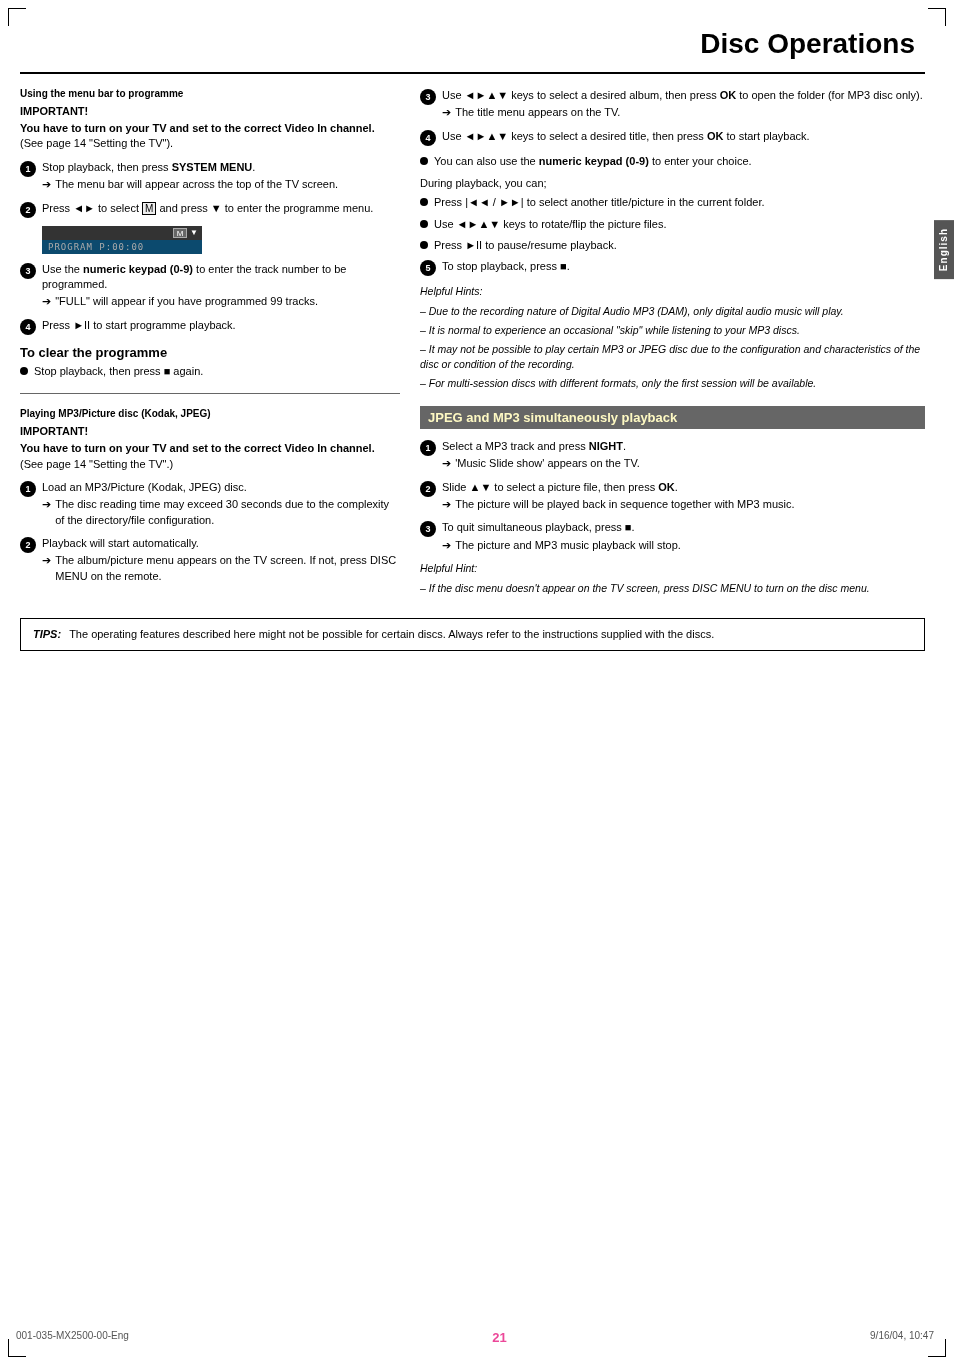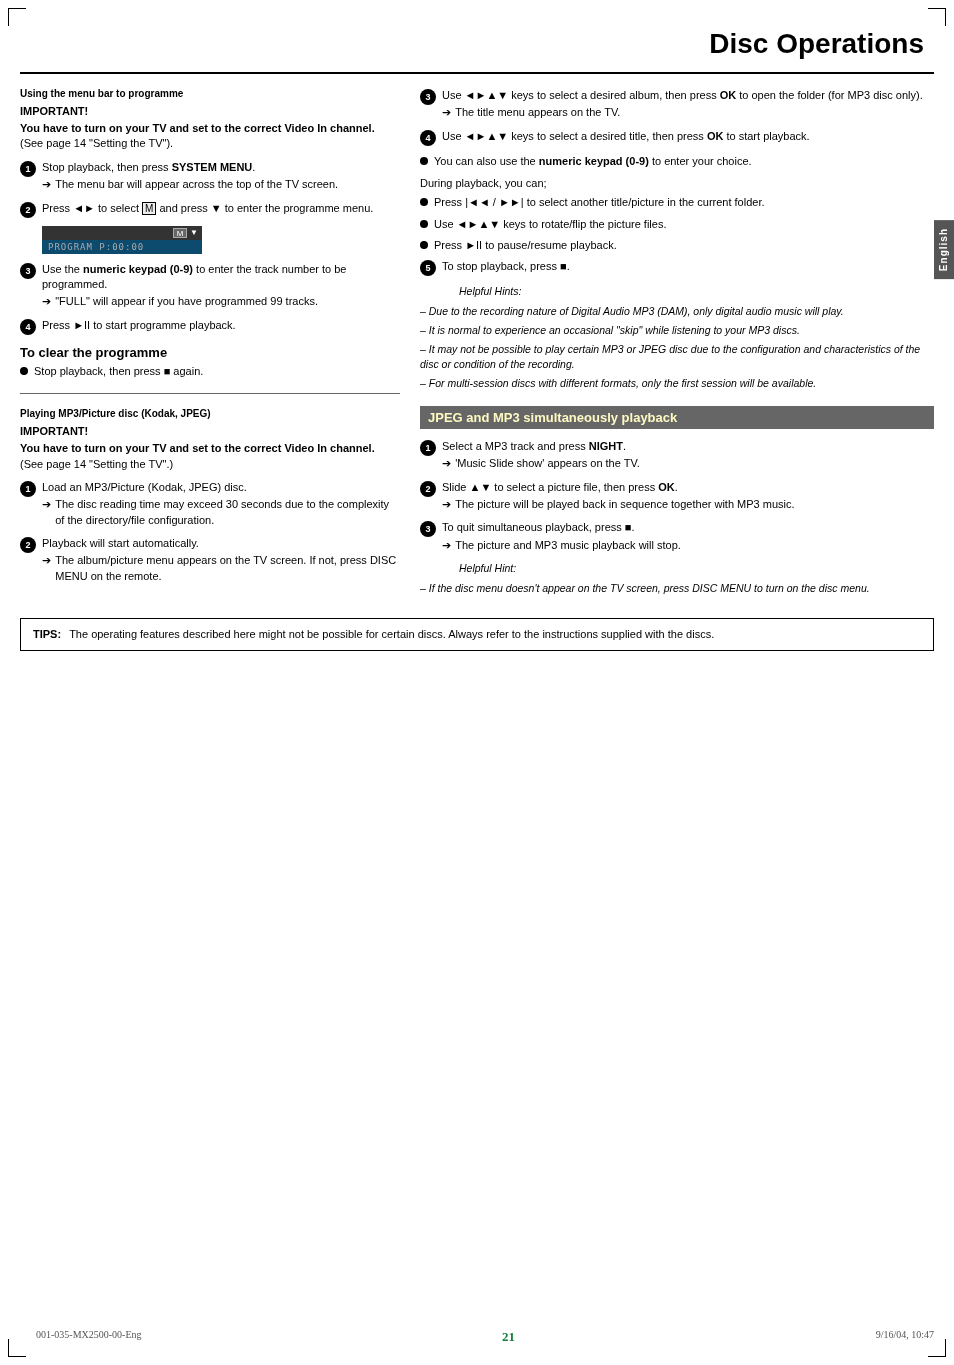--- a/index.html
+++ b/index.html
@@ -10,21 +10,21 @@
       background: #fff;
       font-family: Arial, Helvetica, sans-serif;
       font-size: 12px;
       color: #000;
       position: relative;
     }
 
     .page-container {
       width: 954px;
       min-height: 1365px;
-      padding: 18px 20px 18px 20px;
+      padding: 18px 29px 18px 20px;
       position: relative;
     }
 
     
     .corner-tl, .corner-tr, .corner-bl, .corner-br {
       position: absolute;
       width: 18px;
       height: 18px;
     }
     .corner-tl { top: 8px; left: 8px; border-top: 1px solid #000; border-left: 1px solid #000; }
@@ -229,60 +229,59 @@
       font-size: 10.5px;
       font-style: italic;
       line-height: 1.5;
       margin-top: 8px;
     }
 
     .helpful-hints .hints-title {
       font-style: italic;
       font-weight: normal;
       margin-bottom: 4px;
-      margin-left: 39px;
     }
 
     .helpful-hints .hint-line {
       margin-bottom: 3px;
     }
 
     
     .tips-box {
       border: 1px solid #000;
       padding: 8px 12px;
       margin-top: 18px;
       display: flex;
       font-size: 11px;
       line-height: 1.4;
     }
 
     .tips-label {
+      font-style: italic;
       font-weight: bold;
       margin-right: 8px;
       flex-shrink: 0;
     }
 
     
     .page-footer {
       position: absolute;
       bottom: 20px;
-      left: 36px;
+      left: 16px;
       right: 20px;
       display: flex;
       justify-content: space-between;
       font-size: 10px;
       color: #555;
-      font-family: Liberation Serif, serif;
     }
 
     .page-number-center {
       font-size: 13px;
       font-weight: bold;
-      color: #15803d;
+      color: #ec4899;
     }
 
     .during-playback {
       font-size: 11px;
       margin: 8px 0 6px 0;
     }
 
   </style>
 </head>
 <body>

